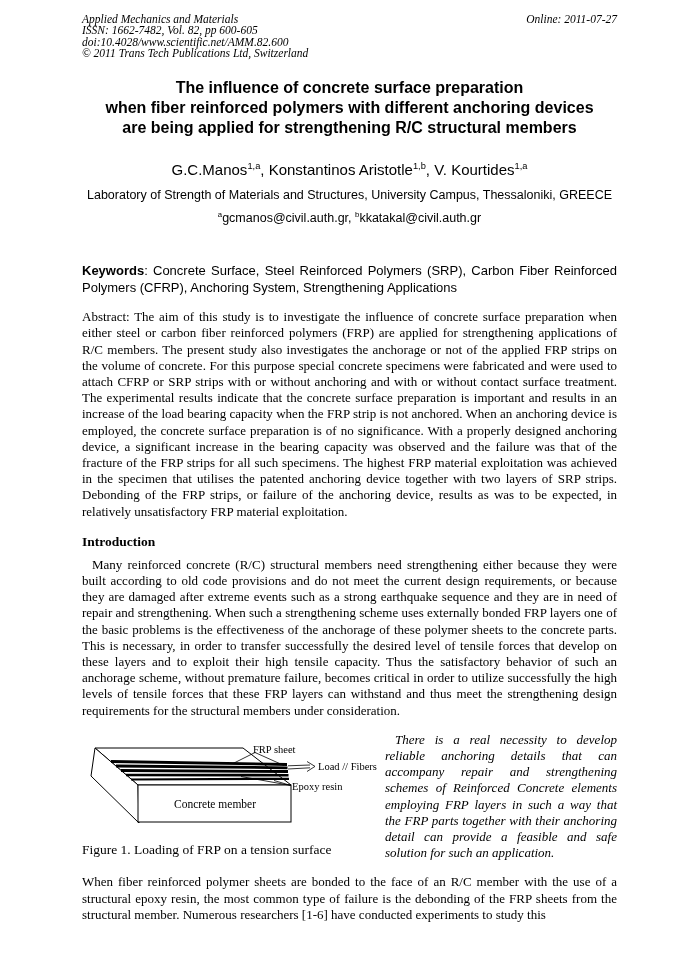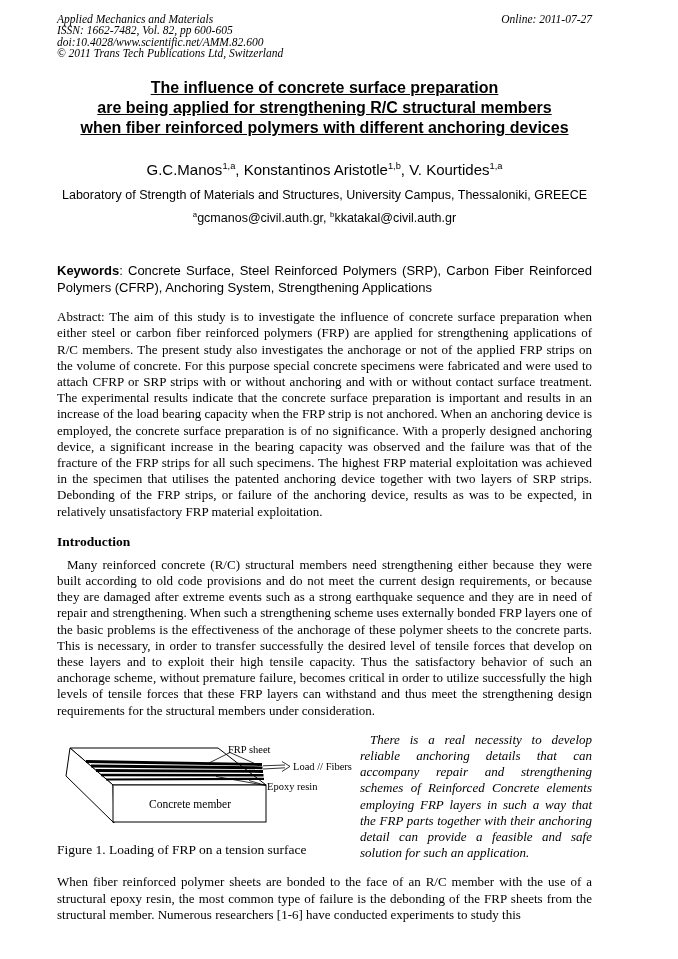--- a/index.html
+++ b/index.html
@@ -1,33 +1,32 @@
 <!DOCTYPE html>
 <html><head>
 <meta charset="utf-8">
 <style>
   html, body { margin: 0; padding: 0; background: #ffffff; }
   body {
     width: 678px; height: 959px; overflow: hidden;
     color: #000; font-family: "Liberation Serif", serif;
   }
-  .page { padding: 14px 56px 0 57px; box-sizing: border-box; width: 648px; }
+  .page { padding: 14px 56px 0 57px; box-sizing: border-box; width: 648px; margin-left: 25px; }
 
   
   .jheader {
     display: flex; justify-content: space-between; align-items: flex-start;
     font: italic 11.5px/11.3px "Liberation Serif", serif;
   }
   .jheader .left div { white-space: nowrap; }
 
   
   .title {
     margin: 19px 0 0 0; text-align: center;
     font: bold 16px/20px "Liberation Sans", sans-serif;
-    text-decoration: underline;
   }
 
   
   .authors {
     margin-top: 23px; text-align: center;
     font: 15px/18px "Liberation Sans", sans-serif;
   }
   sup { font-size: 0.62em; line-height: 0; text-align: center; }
   .affil1 { margin-top: 15px; }
   .affil1, .affil2, .emails {
@@ -77,22 +76,22 @@
       <div>Applied Mechanics and Materials</div>
       <div>ISSN: 1662-7482, Vol. 82, pp 600-605</div>
       <div>doi:10.4028/www.scientific.net/AMM.82.600</div>
       <div>© 2011 Trans Tech Publications Ltd, Switzerland</div>
     </div>
     <div class="right">Online: 2011-07-27</div>
   </div>
 
   <h1 class="title">
     <div>The influence of concrete surface preparation</div>
+    <div>when fiber reinforced polymers with different anchoring devices</div>
     <div>are being applied for strengthening R/C structural members</div>
-    <div>when fiber reinforced polymers with different anchoring devices</div>
   </h1>
 
   <div class="authors"><span>G.C.Manos</span><sup>1,a</sup>, <span>Konstantinos Aristotle</span><sup>1,b</sup>, <span>V. Kourtides</span><sup>1,a</sup></div>
 
   <div class="affil2">Laboratory of Strength of Materials and Structures, University Campus, Thessaloniki, GREECE</div>
   <div class="emails"><sup>a</sup><span>gcmanos@civil.auth.gr</span>, <sup>b</sup><span>kkatakal@civil.auth.gr</span></div>
 
   <p class="keywords"><b>Keywords</b><span>: Concrete Surface, Steel Reinforced Polymers (SRP), Carbon Fiber Reinforced Polymers (CFRP), Anchoring System, Strengthening Applications</span></p>
 
   <p class="bodytxt abstract"><b>Abstract:</b> <span>The aim of this study is to investigate the influence of concrete surface preparation when either steel or carbon fiber reinforced polymers (FRP) are applied for strengthening applications of R/C members. The present study also investigates the anchorage or not of the applied FRP strips on the volume of concrete. For this purpose special concrete specimens were fabricated and were used to attach CFRP or SRP strips with or without anchoring and with or without contact surface treatment. The experimental results indicate that the concrete surface preparation is important and results in an increase of the load bearing capacity when the FRP strip is not anchored. When an anchoring device is employed, the concrete surface preparation is of no significance. With a properly designed anchoring device, a significant increase in the bearing capacity was observed and the failure was that of the fracture of the FRP strips for all such specimens. The highest FRP material exploitation was achieved in the specimen that utilises the patented anchoring device together with two layers of SRP strips. Debonding of the FRP strips, or failure of the anchoring device, results as was to be expected, in relatively unsatisfactory FRP material exploitation.</span></p>

